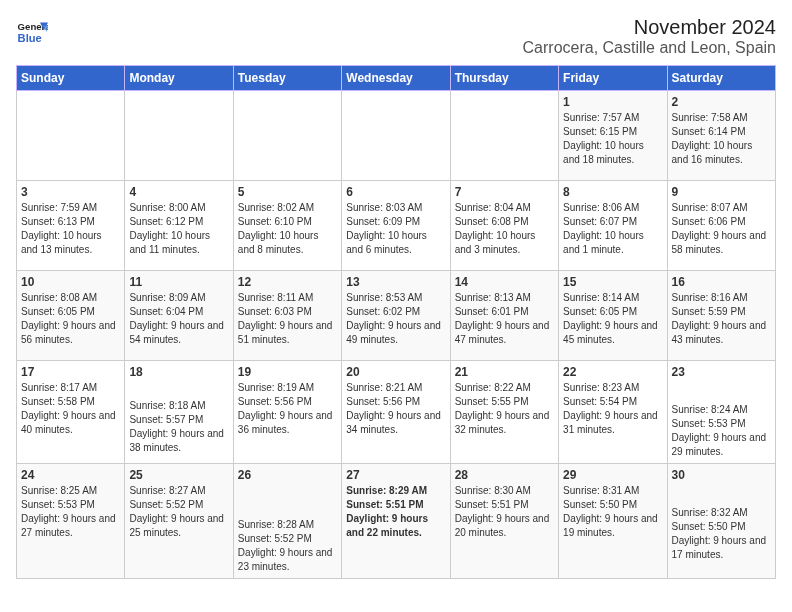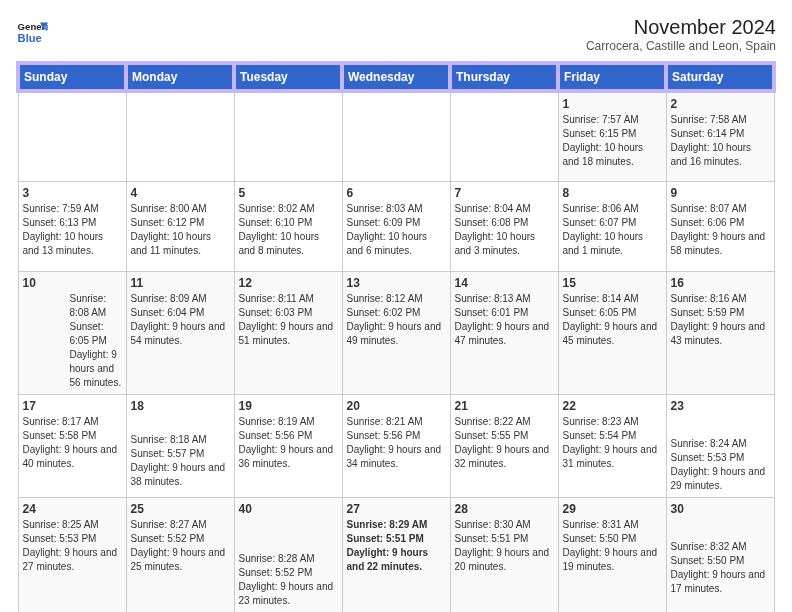--- a/index.html
+++ b/index.html
@@ -27,36 +27,36 @@
     }
     .title-block {
       text-align: right;
     }
     .month-title {
       font-size: 20px;
       font-weight: normal;
       color: #222;
     }
     .location-title {
-      font-size: 12px;
+      font-size: 16px;
       color: #555;
     }
     table {
       width: 100%;
       border-collapse: collapse;
       table-layout: fixed;
     }
     thead tr th {
       background-color: #3366cc;
       color: #fff;
       font-size: 12px;
       font-weight: bold;
       padding: 5px 4px;
       text-align: left;
-      border: 4px solid #c4b5fd;
+      border: 1px solid #c4b5fd;
     }
     tbody tr td {
       vertical-align: top;
       font-size: 10px;
       color: #333;
       padding: 4px;
       border: 1px solid #ccc;
       height: 90px;
       background: #fff;
     }
@@ -166,39 +166,39 @@
         <td>
           <span class="day-number">9</span>
           <div class="day-info" style="white-space: pre-line;">Sunrise: 8:07 AM
 Sunset: 6:06 PM
 Daylight: 9 hours and 58 minutes.</div>
         </td>
       </tr>
       <tr>
         <td>
           <span class="day-number">10</span>
-          <div class="day-info" style="white-space: pre-line; margin-left: 47px;">Sunrise: 8:08 AM
+          <div class="day-info" style="white-space: pre-line;">Sunrise: 8:08 AM
 Sunset: 6:05 PM
 Daylight: 9 hours and 56 minutes.</div>
         </td>
         <td>
           <span class="day-number">11</span>
           <div class="day-info" style="white-space: pre-line;">Sunrise: 8:09 AM
 Sunset: 6:04 PM
 Daylight: 9 hours and 54 minutes.</div>
         </td>
         <td>
           <span class="day-number">12</span>
           <div class="day-info" style="white-space: pre-line;">Sunrise: 8:11 AM
 Sunset: 6:03 PM
 Daylight: 9 hours and 51 minutes.</div>
         </td>
         <td>
           <span class="day-number">13</span>
-          <div class="day-info" style="white-space: pre-line;">Sunrise: 8:12 AM
+          <div class="day-info" style="white-space: pre-line;">Sunrise: 8:53 AM
 Sunset: 6:02 PM
 Daylight: 9 hours and 49 minutes.</div>
         </td>
         <td>
           <span class="day-number">14</span>
           <div class="day-info" style="white-space: pre-line;">Sunrise: 8:13 AM
 Sunset: 6:01 PM
 Daylight: 9 hours and 47 minutes.</div>
         </td>
         <td>
@@ -265,21 +265,21 @@
 Sunset: 5:53 PM
 Daylight: 9 hours and 27 minutes.</div>
         </td>
         <td>
           <span class="day-number">25</span>
           <div class="day-info" style="white-space: pre-line;">Sunrise: 8:27 AM
 Sunset: 5:52 PM
 Daylight: 9 hours and 25 minutes.</div>
         </td>
         <td>
-          <span class="day-number">40</span>
+          <span class="day-number">26</span>
           <div class="day-info" style="white-space: pre-line; margin-top: 36px;">Sunrise: 8:28 AM
 Sunset: 5:52 PM
 Daylight: 9 hours and 23 minutes.</div>
         </td>
         <td>
           <span class="day-number">27</span>
           <div class="day-info" style="white-space: pre-line; font-weight: bold;">Sunrise: 8:29 AM
 Sunset: 5:51 PM
 Daylight: 9 hours and 22 minutes.</div>
         </td>

